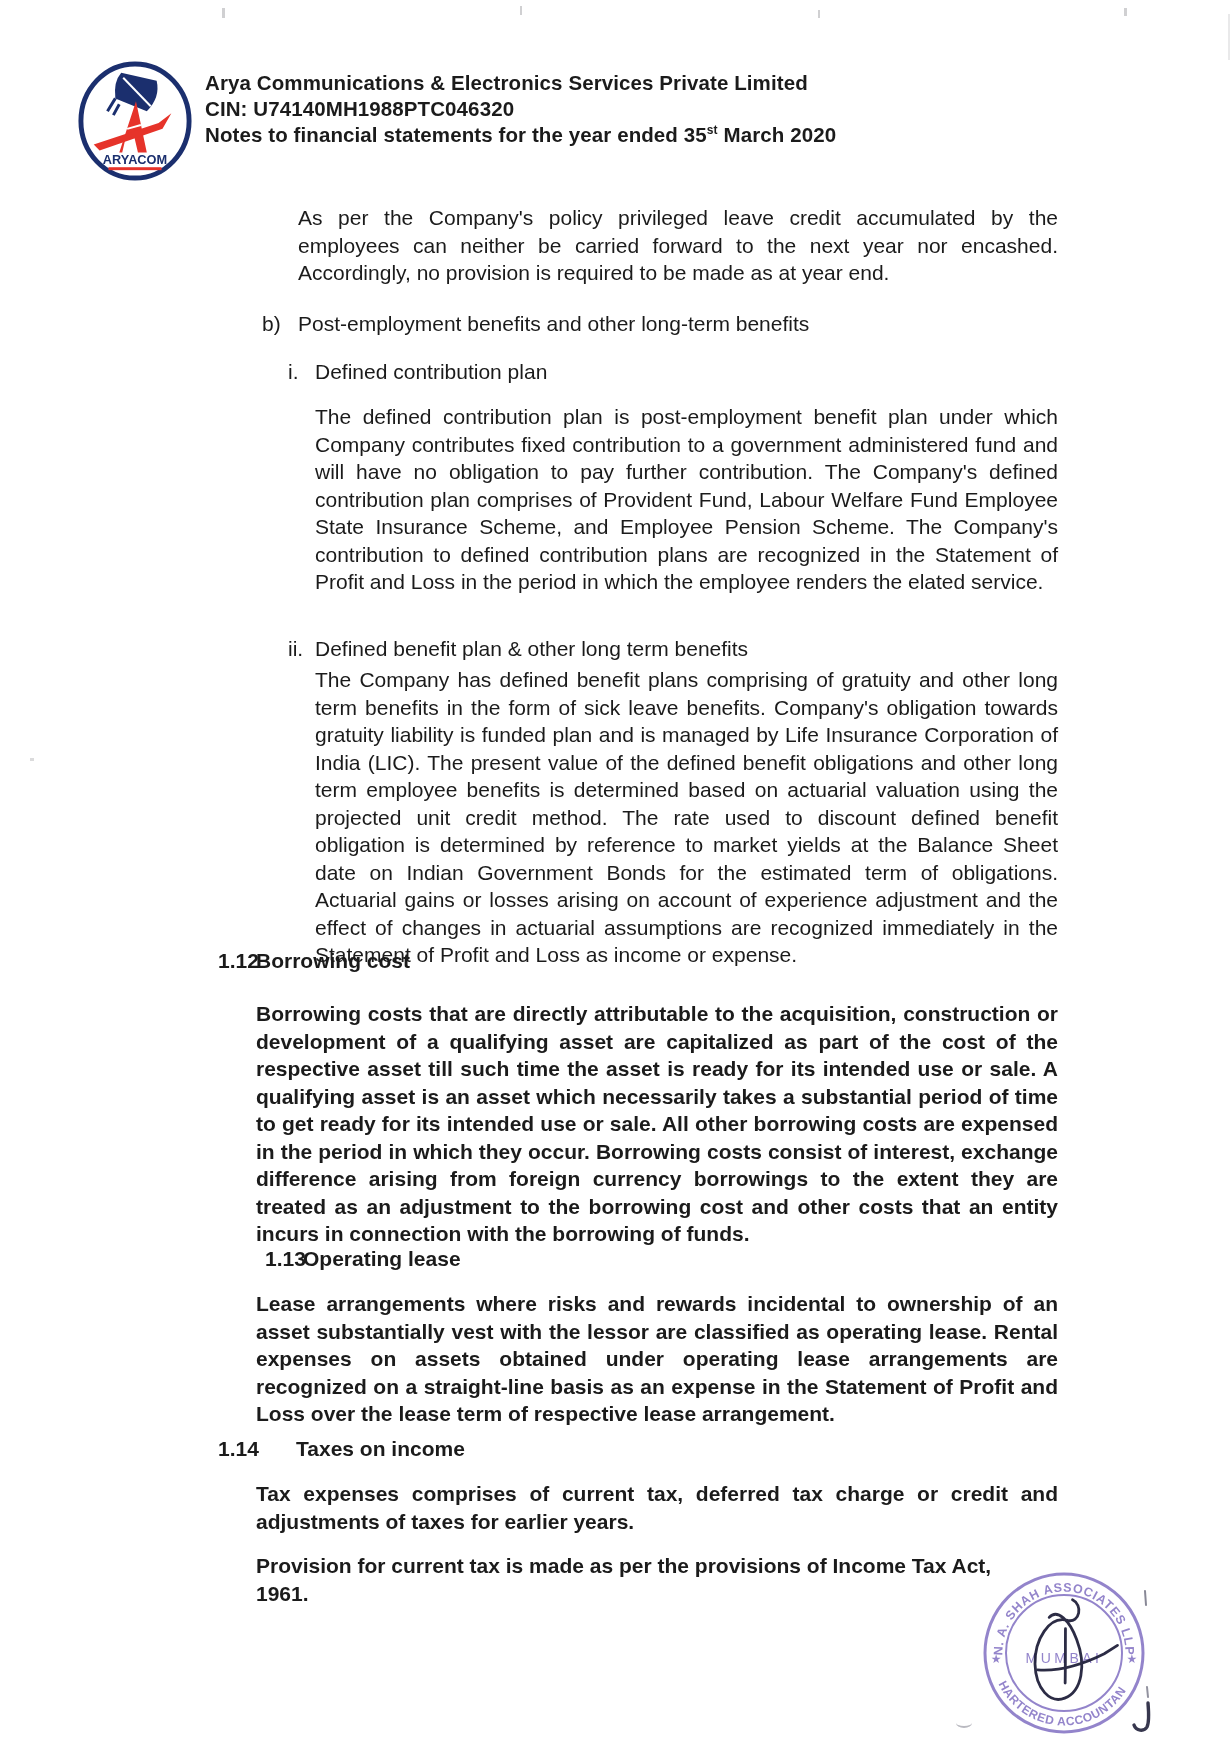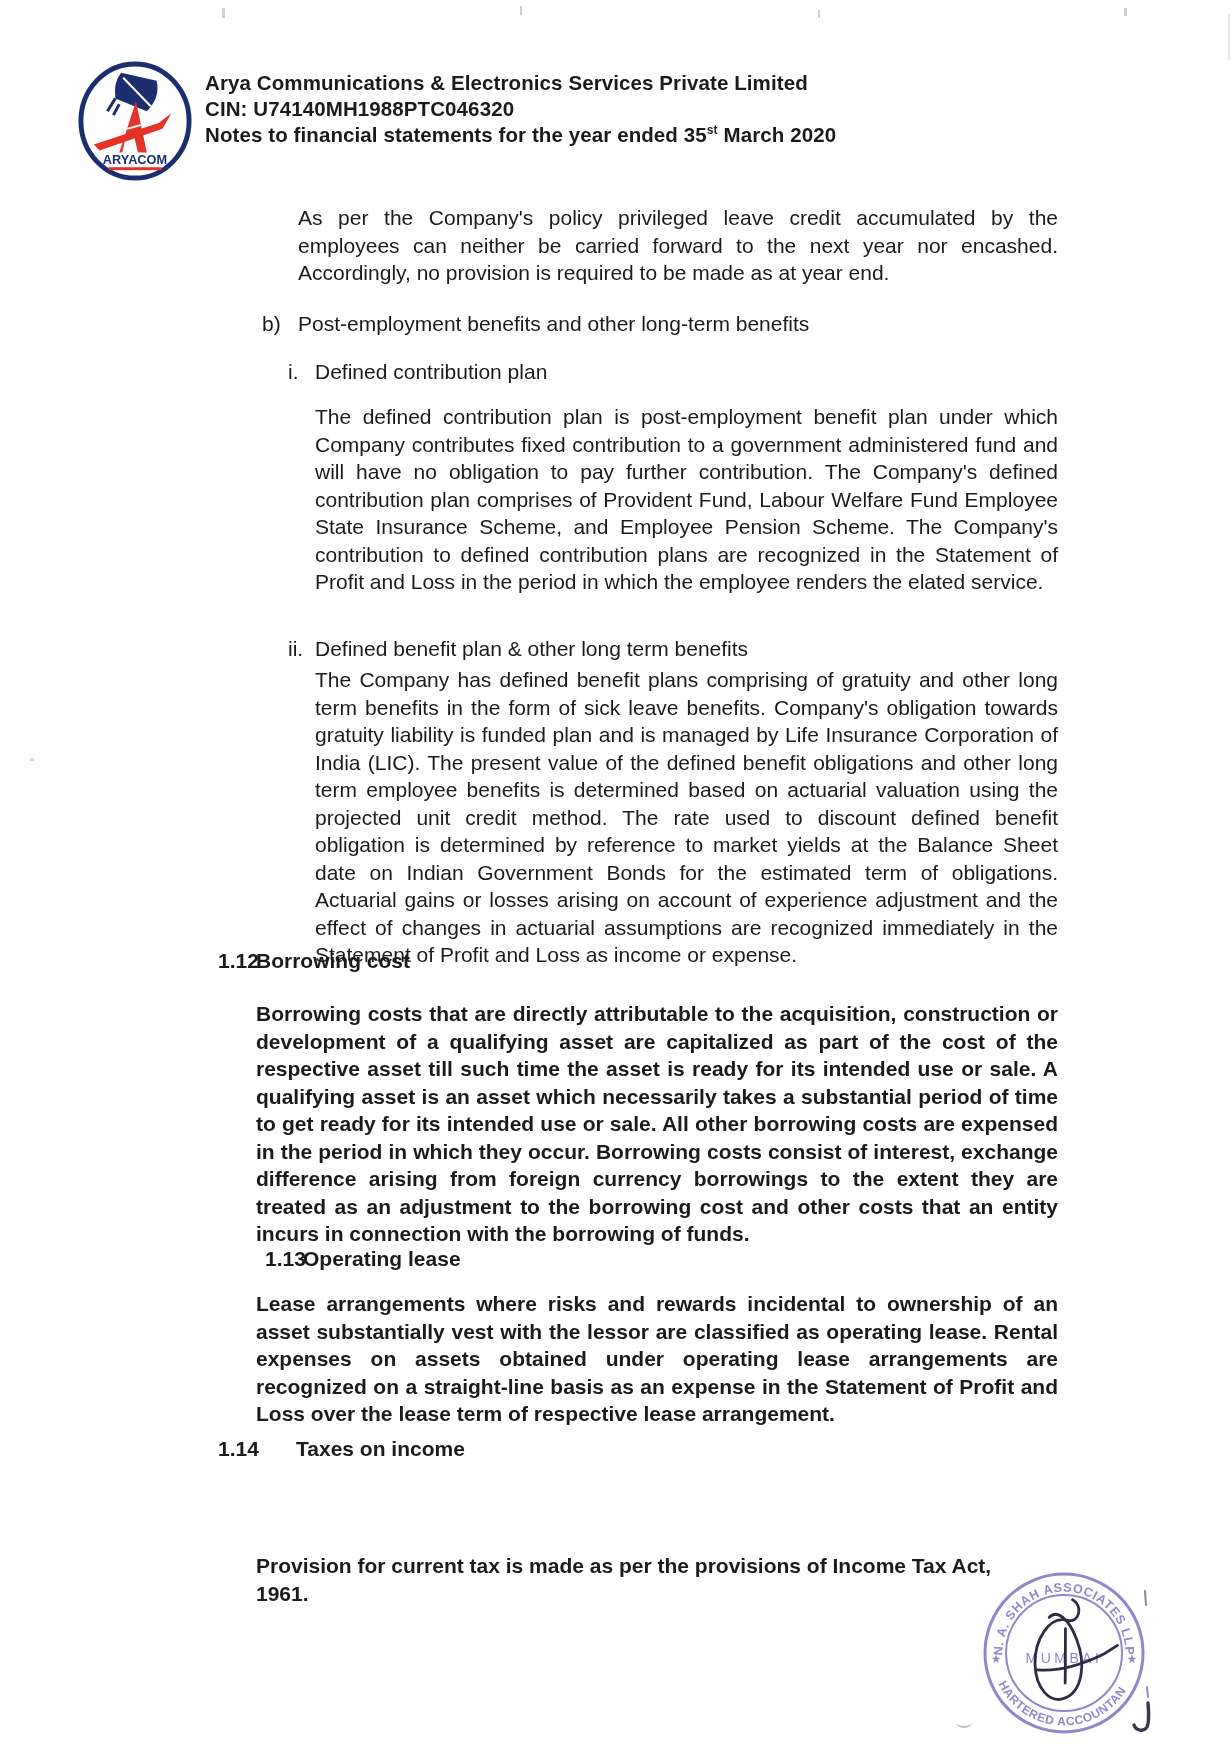--- a/index.html
+++ b/index.html
@@ -111,20 +111,21 @@
   <div class="block sec-head s113-h">
     <span class="num">1.13</span>
     <span>Operating lease</span>
   </div>
   <div class="block just secpara s113-p">Lease arrangements where risks and rewards incidental to ownership of an asset substantially vest with the lessor are classified as operating lease. Rental expenses on assets obtained under operating lease arrangements are recognized on a straight-line basis as an expense in the Statement of Profit and Loss over the lease term of respective lease arrangement.</div>
 
   <div class="block sec-head s114-h">
     <span class="num">1.14</span>
     <span>Taxes on income</span>
   </div>
+  <div class="block just secpara s114-p1">Tax expenses comprises of current tax, deferred tax charge or credit and adjustments of taxes for earlier years.</div>
   <div class="block secpara s114-p2">Provision for current tax is made as per the provisions of Income Tax Act, 1961.</div>
 
   <svg class="stamp-svg" viewBox="-86 -88 172 176">
     <defs>
       <path id="arcTop" d="M -61 8 A 61.5 61.5 0 1 1 61 8" fill="none"></path>
       <path id="arcBottom" d="M -64 34 A 72.5 72.5 0 0 0 64 34" fill="none"></path>
     </defs>
     <g opacity="0.88">
       <circle cx="0" cy="0" r="79" fill="none" stroke-width="3" stroke="#8574c4"></circle>
       <circle cx="0" cy="0" r="58" fill="none" stroke-width="2" stroke="#8574c4"></circle>

